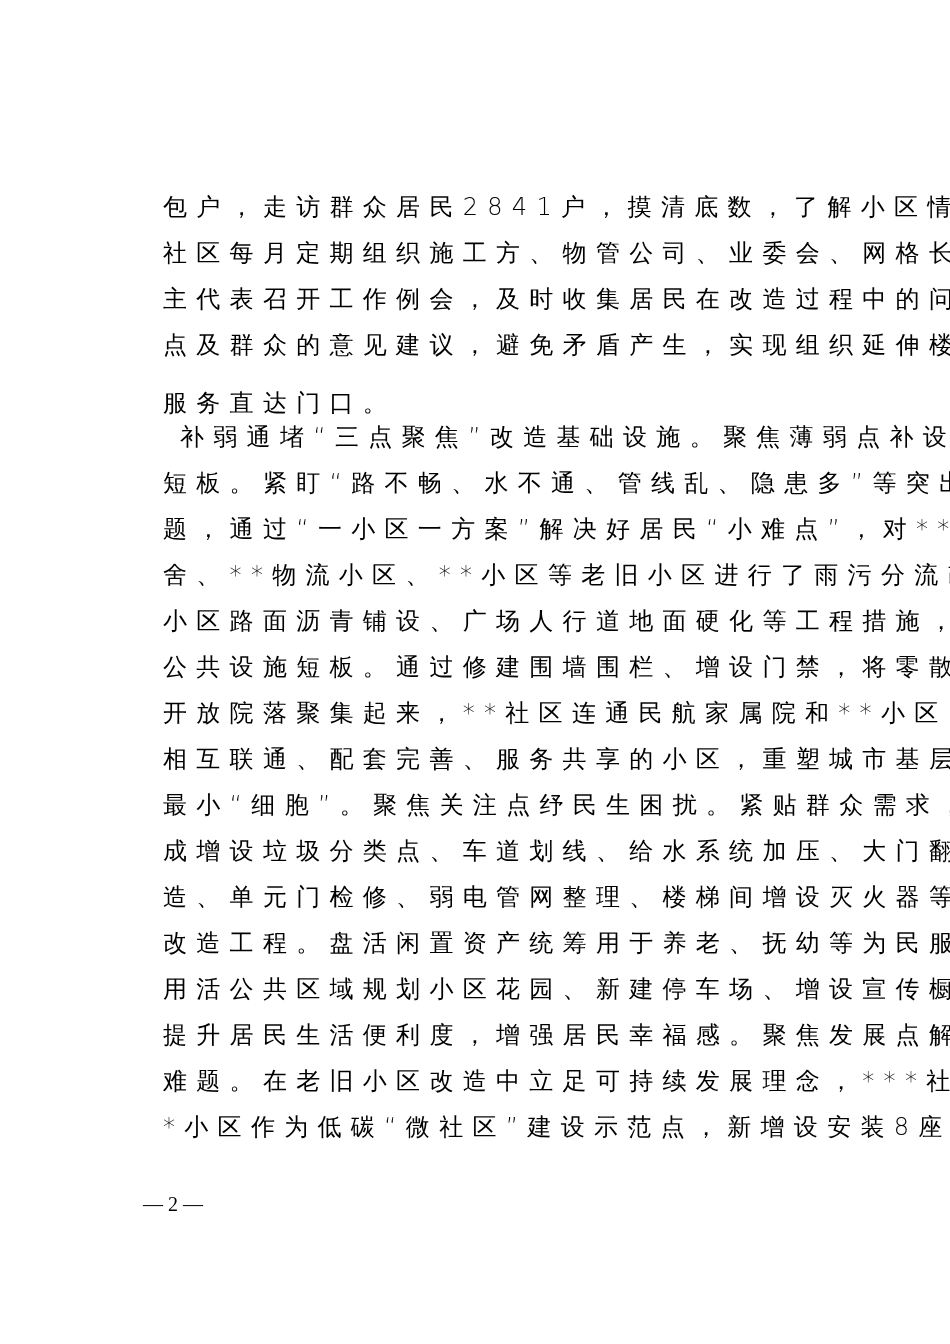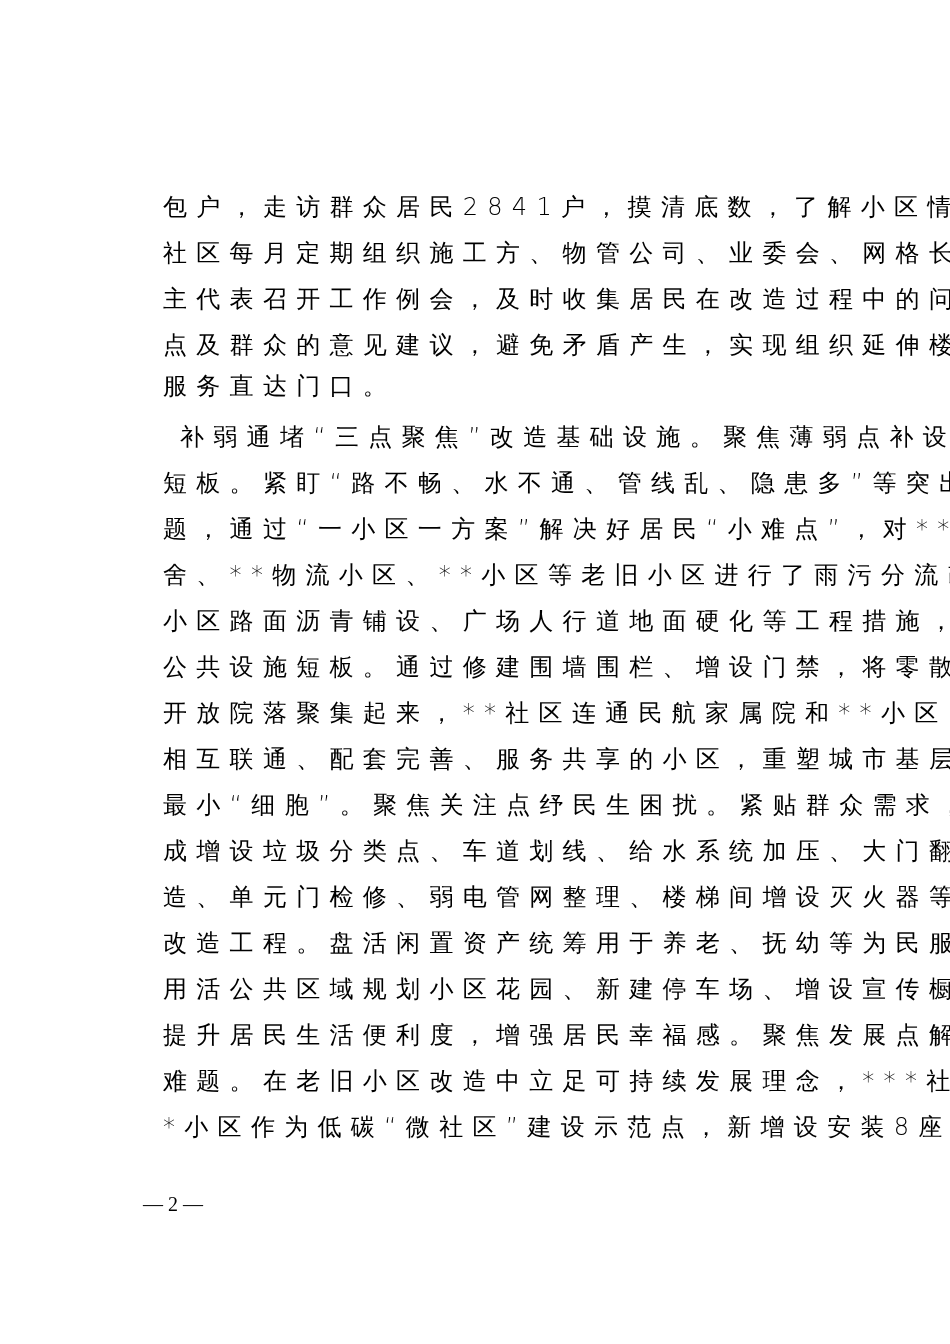--- a/index.html
+++ b/index.html
@@ -43,21 +43,21 @@
   }
 </style>
 </head>
 <body>
 
 <div class="page">
   <div class="text-line" style="top:184px">包户，走访群众居民2841户，摸清底数，了解小区情况，</div>
   <div class="text-line" style="top:230px">社区每月定期组织施工方、物管公司、业委会、网格长和业</div>
   <div class="text-line" style="top:276px">主代表召开工作例会，及时收集居民在改造过程中的问题难</div>
   <div class="text-line" style="top:322px">点及群众的意见建议，避免矛盾产生，实现组织延伸楼栋、</div>
-  <div class="text-line" style="top:363px">服务直达门口。</div>
+  <div class="text-line" style="top:380px">服务直达门口。</div>
   <div class="text-line" style="top:414px; left:180px">补弱通堵“三点聚焦”改造基础设施。聚焦薄弱点补设施</div>
   <div class="text-line" style="top:460px">短板。紧盯“路不畅、水不通、管线乱、隐患多”等突出问</div>
   <div class="text-line" style="top:506px">题，通过“一小区一方案”解决好居民“小难点”，对**宿</div>
   <div class="text-line" style="top:552px">舍、**物流小区、**小区等老旧小区进行了雨污分流改造、</div>
   <div class="text-line" style="top:598px">小区路面沥青铺设、广场人行道地面硬化等工程措施，补齐</div>
   <div class="text-line" style="top:644px">公共设施短板。通过修建围墙围栏、增设门禁，将零散楼栋、</div>
   <div class="text-line" style="top:690px">开放院落聚集起来，**社区连通民航家属院和**小区，打造</div>
   <div class="text-line" style="top:736px">相互联通、配套完善、服务共享的小区，重塑城市基层治理</div>
   <div class="text-line" style="top:782px">最小“细胞”。聚焦关注点纾民生困扰。紧贴群众需求，完</div>
   <div class="text-line" style="top:828px">成增设垃圾分类点、车道划线、给水系统加压、大门翻新改</div>

